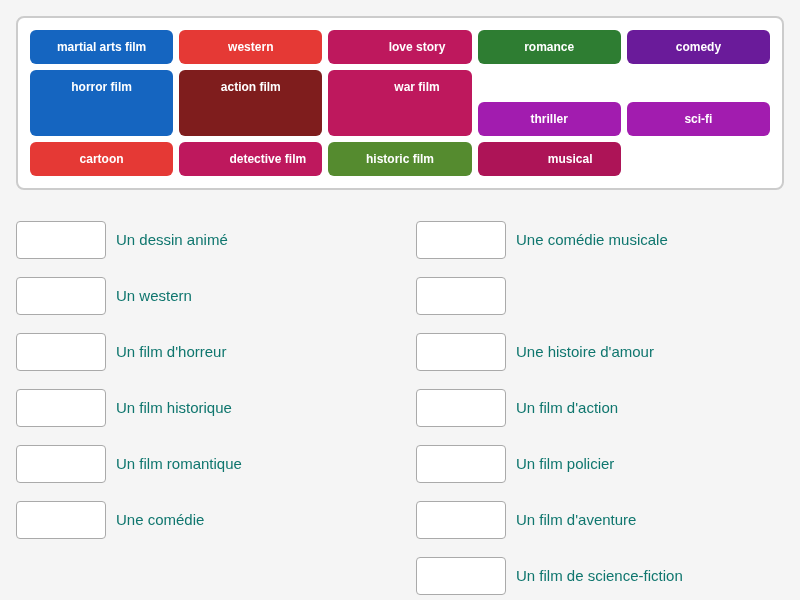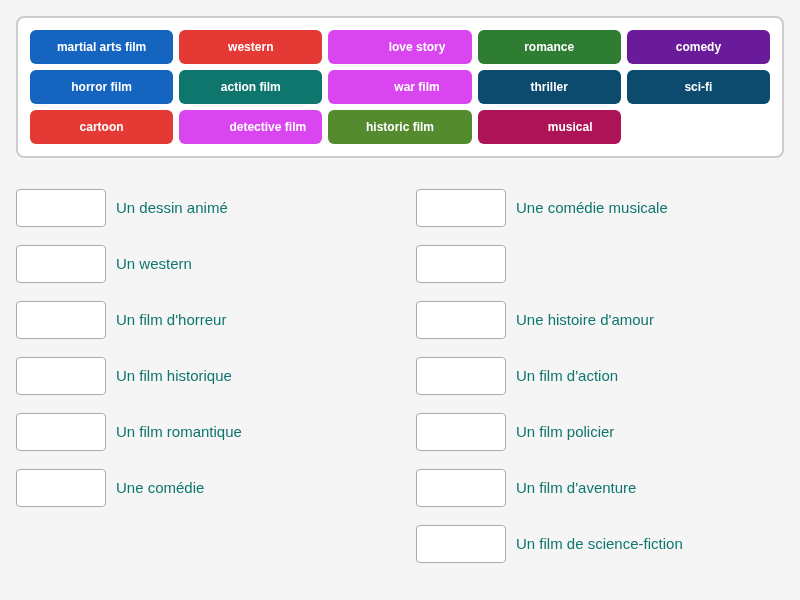--- a/index.html
+++ b/index.html
@@ -30,25 +30,25 @@
       font-weight: bold;
       font-size: 12px;
       text-align: center;
       padding: 10px 6px;
       cursor: pointer;
       user-select: none;
     }
 
     .tag.blue-dark   { background: #1565c0; }
     .tag.red         { background: #e53935; }
-    .tag.orange      { background: #d946ef; padding-left: 40px; }
+    .tag.orange      { background: #be185d; padding-left: 40px; }
     .tag.green       { background: #2e7d32; }
     .tag.purple      { background: #6a1b9a; }
-    .tag.teal        { background: #0f766e; }
-    .tag.blue-light  { background: #0c4a6e; }
+    .tag.teal        { background: #7f1d1d; }
+    .tag.blue-light  { background: #a21caf; margin-top: 32px; }
     .tag.green-light { background: #558b2f; }
     .tag.pink        { background: #ad1457; padding-left: 48px; }
 
     
     .match-section {
       display: grid;
       grid-template-columns: 1fr 1fr;
       gap: 0 32px;
     }
 

